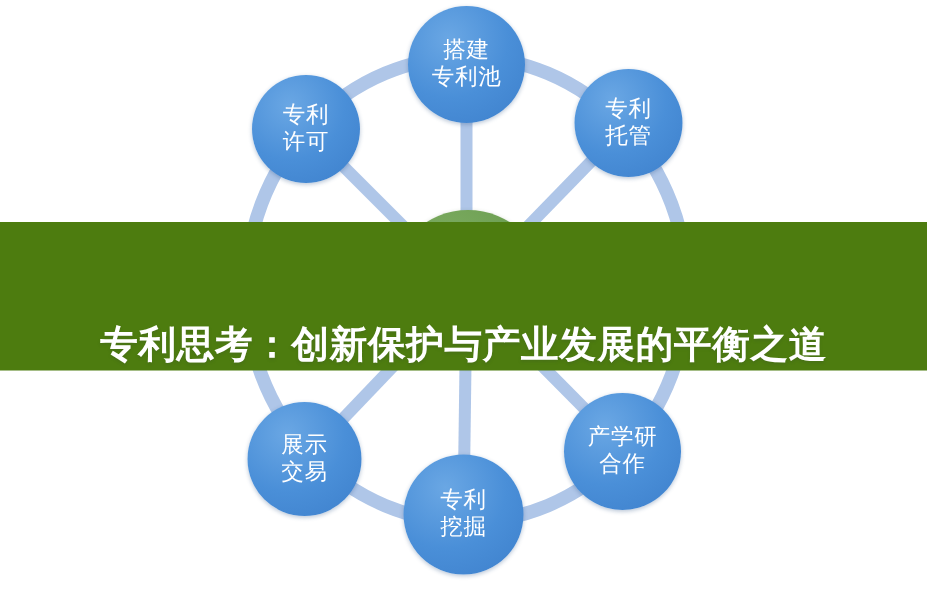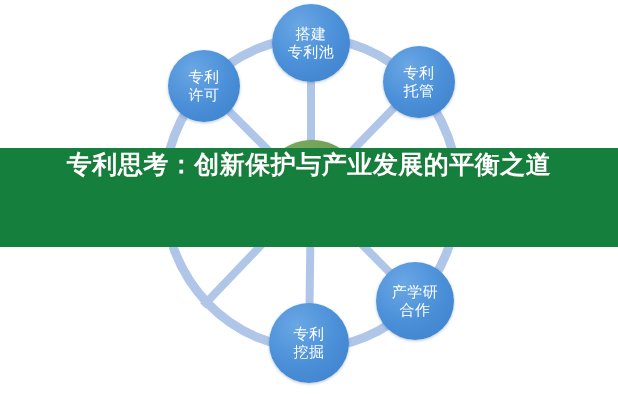--- a/index.html
+++ b/index.html
@@ -81,23 +81,23 @@
   .n-bl       { left: 165px; top: 268px; width: 76px;  height: 76px;  font-size: 15px; }
   .n-bottom   { left: 269px; top: 303px; width: 80px;  height: 80px;  font-size: 15px; }
 
   
   #banner {
     position: absolute;
     left: 0;
     top: 148px;
     width: 618px;
     height: 99px;
-    background: #15803d;
+    background: #4d7c0f;
     display: flex;
-    align-items: flex-start;
+    align-items: flex-end;
     justify-content: center;
     z-index: 5;
   }
 
   #banner-title {
     width: 540px;
     margin: 0;
     text-align: center;
     color: #ffffff;
     font-size: 25px;
@@ -153,20 +153,24 @@
     <div class="node green n-center">
       <span class="ln">运营</span>
       <span class="ln">合作</span>
     </div>
 
     <div class="node blue n-br">
       <span class="ln">产学研</span>
       <span class="ln">合作</span>
     </div>
 
+    <div class="node blue n-bl">
+      <span class="ln">展示</span>
+      <span class="ln">交易</span>
+    </div>
 
     <div class="node blue n-bottom">
       <span class="ln">专利</span>
       <span class="ln">挖掘</span>
     </div>
 
   </div>
 
   <div id="banner">
     <h1 id="banner-title">专利思考：创新保护与产业发展的平衡之道</h1>

